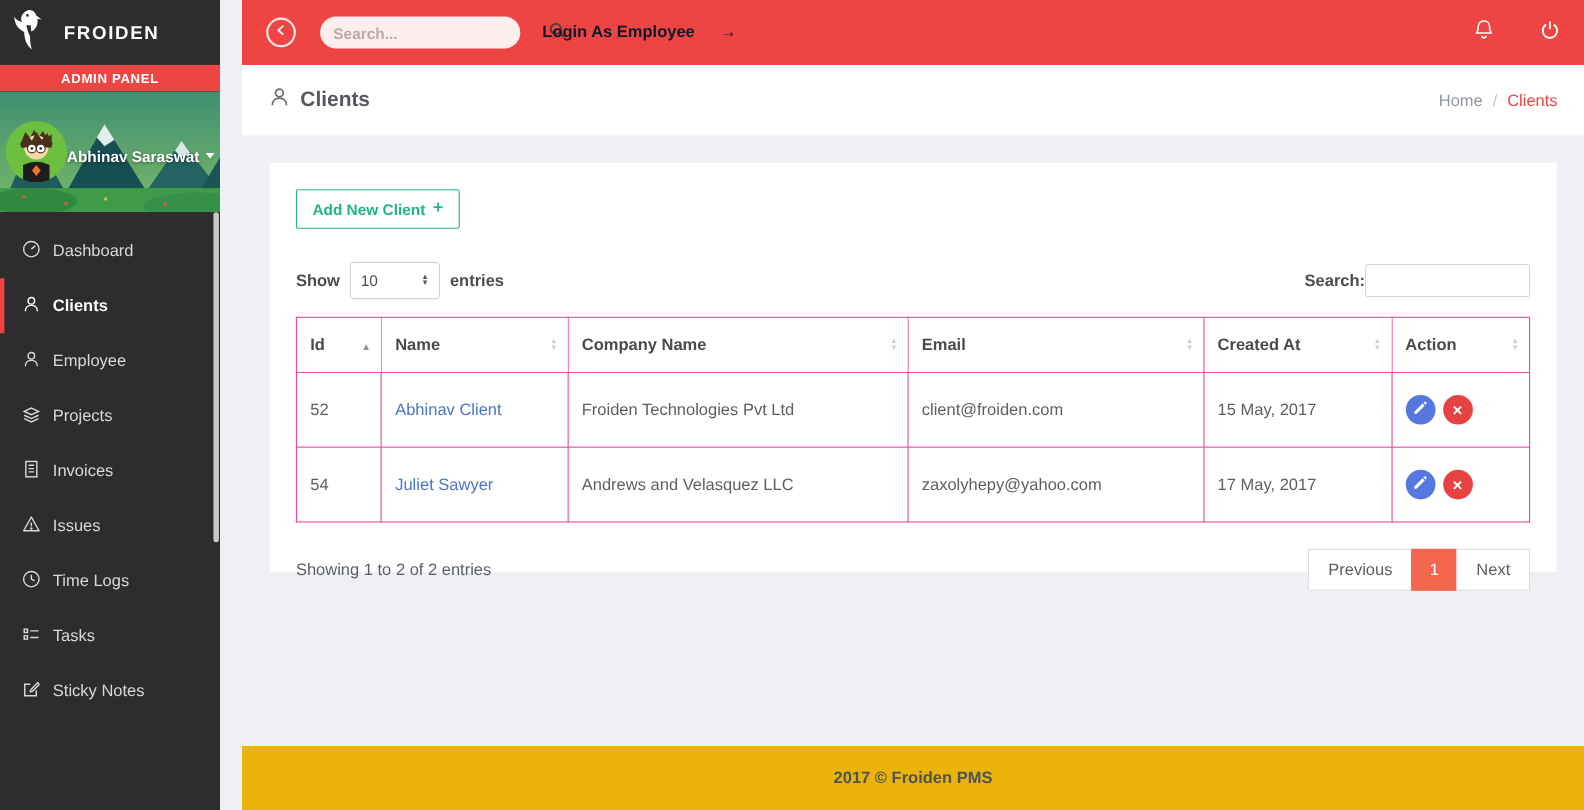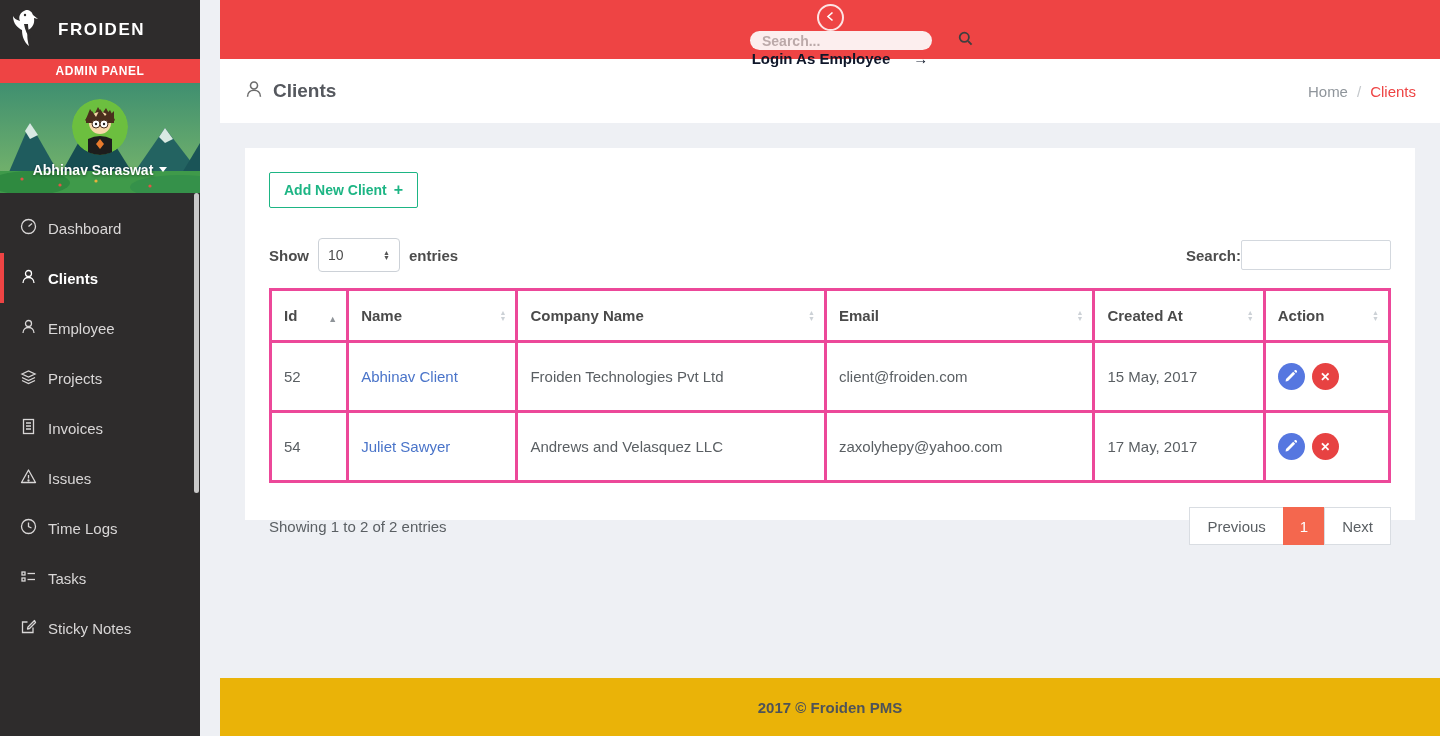--- a/index.html
+++ b/index.html
@@ -9,41 +9,41 @@
   
   .sidebar { position:fixed; left:0; top:0; width:200px; height:736px;
     background:#2e2c2c; z-index:20; }
   .logo-area { height:59px; display:flex; align-items:center; gap:10px;
     padding-left:12px; background:#2e2c2c; }
   .logo-text { color:#fff; font-size:17px; font-weight:bold; letter-spacing:1.5px; }
   .admin-strip { height:24px; background:#ee4444; color:#fff; font-size:12px;
     font-weight:bold; letter-spacing:.6px; display:flex; align-items:center;
     justify-content:center; }
   .profile { height:110px; position:relative; overflow:hidden;
-    display:flex; flex-direction:column; align-items:center; justify-content:center; }
+    display:flex; flex-direction:row; align-items:center; justify-content:center; }
   .profile-bg { position:absolute; inset:0; }
   .avatar { position:relative; width:56px; height:56px; border-radius:50%;
     overflow:hidden; z-index:2; }
   .profile-name { position:relative; z-index:2; margin-top:7px; color:#fff;
     font-size:14px; font-weight:bold; text-shadow:0 1px 3px rgba(0,0,0,.45);
     display:flex; align-items:center; gap:6px; cursor:pointer; }
   .caret-down { width:0; height:0; border-left:4px solid transparent;
     border-right:4px solid transparent; border-top:5px solid #fff; display:inline-block; }
   .menu { padding-top:10px; }
   .menu-item { height:50px; display:flex; align-items:center; gap:11px;
     padding-left:16px; border-left:4px solid transparent; color:#d9d7d7;
     font-size:15px; cursor:pointer; }
   .menu-item svg { flex:0 0 auto; }
   .menu-item.active { color:#fff; font-weight:bold; border-left-color:#ee4444; }
   .side-scroll-thumb { position:absolute; top:193px; right:1px; width:5px;
     height:300px; border-radius:3px; background:#c9c9c9; }
 
   
   .topbar { position:fixed; left:220px; top:0; right:0; height:59px;
-    background:#ee4444; display:flex; align-items:center; padding:4px 22px; z-index:15;flex-direction:column; }
+    background:#ee4444; display:flex; align-items:center; padding:14px 22px; z-index:15; }
   .back-btn { width:27px; height:27px; border:2px solid rgba(255,255,255,.85);
     border-radius:50%; display:flex; align-items:center; justify-content:center;
     cursor:pointer; flex:0 0 auto; }
   .search-pill { margin-left:22px; width:182px; height:29px; background:#fceeee;
     border-radius:15px; display:flex; align-items:center; padding:0 12px; }
   .search-pill input { flex:1; border:none; outline:none; background:transparent;
     font-size:14px; font-weight:bold; color:#6b5c5c;
     font-family:"Liberation Sans", sans-serif; }
   .search-pill input::placeholder { color:#bba9a9; }
   .login-as { margin-left:20px; color:#0f172a; font-size:15px; font-weight:bold;
@@ -83,21 +83,21 @@
     font-size:14px; font-weight:normal; color:#4c4c4c; cursor:pointer; background:#fff; }
   .stepper { display:flex; flex-direction:column; line-height:5px; font-size:7px;
     color:#555; }
   .search-group { display:flex; align-items:center; font-size:15px;
     font-weight:bold; color:#4c4c4c; }
   .search-group input { width:150px; height:30px; border:1px solid #d3d8de;
     border-radius:2px; outline:none; padding:0 8px; font-size:14px; color:#4c4c4c;
     font-family:"Liberation Sans", sans-serif; }
 
   table { width:100%; border-collapse:collapse; margin-top:16px; table-layout:fixed; }
-  th, td { border:3px solid #ec4899; text-align:left; vertical-align:middle; }
+  th, td { border:1px solid #ec4899; text-align:left; vertical-align:middle; }
   th { padding:16px 12px; font-size:15px; color:#4a4a4a; position:relative;
     cursor:pointer; background:#fff; }
   td { padding:20px 12px; font-size:15px; color:#5a5f63; background:#fff; }
   .col-id{width:77px;} .col-name{width:169px;} .col-company{width:308px;}
   .col-email{width:268px;} .col-created{width:170px;} .col-action{width:125px;}
   .sort-ind { position:absolute; right:9px; top:50%; transform:translateY(-50%); }
   .sort-asc::before { content:"▲"; font-size:9px; color:#8f9499; }
   .sort-both { display:flex; flex-direction:column; line-height:6px; }
   .sort-both::before { content:"▲"; font-size:7px; color:#ccd1d6; }
   .sort-both::after  { content:"▼"; font-size:7px; color:#ccd1d6; }

